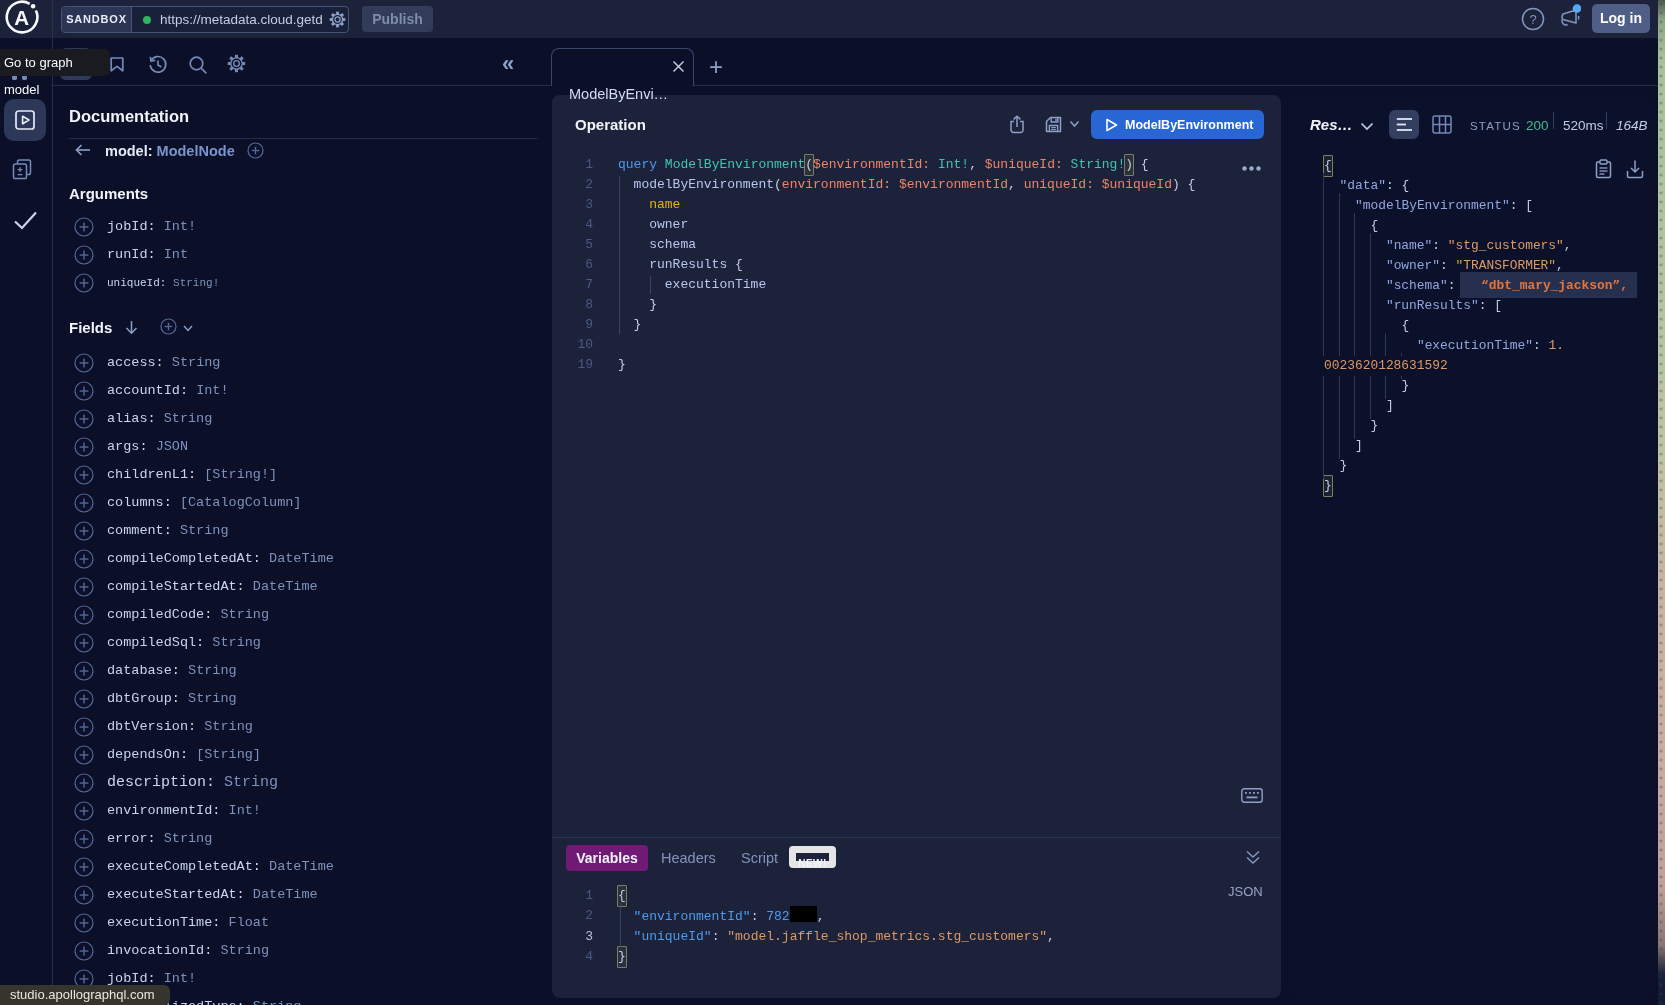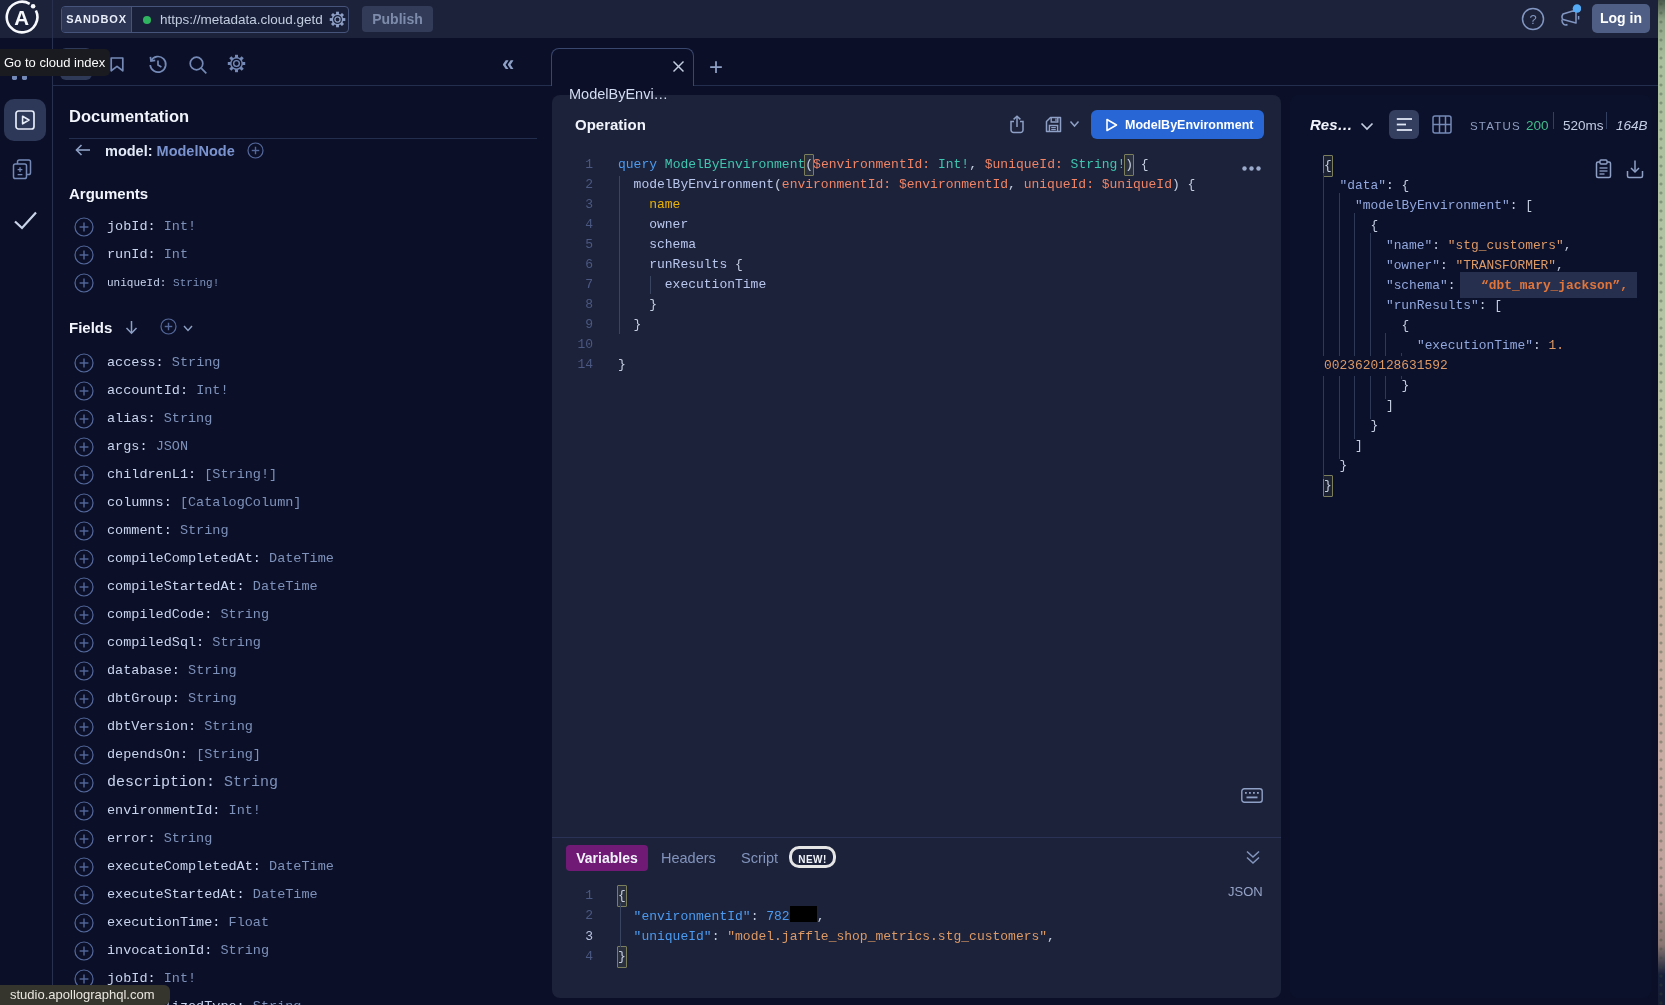--- a/index.html
+++ b/index.html
@@ -281,21 +281,21 @@
 <svg class="a" style="left:12px;top:159px;" width="20" height="21" viewBox="0 0 20 21">
     <rect x="5.5" y="1" width="13" height="14.5" rx="1.8" fill="none" stroke="#7489b6" stroke-width="1.5"></rect>
     <rect x="1.5" y="5" width="13" height="14.5" rx="1.8" fill="#0b1028" stroke="#7489b6" stroke-width="1.5"></rect>
     <line x1="8" y1="8.2" x2="8" y2="13" stroke="#7489b6" stroke-width="1.3"></line>
     <line x1="5.6" y1="10.6" x2="10.4" y2="10.6" stroke="#7489b6" stroke-width="1.3"></line>
     <line x1="5.6" y1="15.6" x2="10.4" y2="15.6" stroke="#7489b6" stroke-width="1.3"></line>
   </svg>
 <svg class="a" style="left:13px;top:210px;" width="25" height="21" viewBox="0 0 25 21">
     <path d="M 2 11.5 L 9 18 L 23 2.5" fill="none" stroke="#c9d4ea" stroke-width="2.2"></path>
   </svg>
-<div class="a" style="left:0;top:49px;width:110px;height:27px;background:#191b20;border-radius:0 5px 5px 0;color:#fafafa;font-size:13px;line-height:27px;padding-left:4px;z-index:10;">Go to cloud index</div>
+<div class="a" style="left:0;top:49px;width:110px;height:27px;background:#191b20;border-radius:0 5px 5px 0;color:#fafafa;font-size:13px;line-height:27px;padding-left:4px;z-index:10;">Go to graph model</div>
 <div class="a" style="left:552px;top:95px;width:729px;height:903px;background:#1c2239;border-radius:8px;"></div>
 <div class="a" style="left:575px;top:116px;color:#f1f4fb;font-size:15px;font-weight:bold;">Operation</div>
 <svg class="a" style="left:1010px;top:115px;" width="14" height="19" viewBox="0 0 14 19">
     <path d="M 4 6.5 H 1 V 15 A 2.5 2.5 0 0 0 3.5 17.5 H 10.5 A 2.5 2.5 0 0 0 13 15 V 6.5 H 10" fill="none" stroke="#8ea0c6" stroke-width="1.5"></path>
     <line x1="7" y1="1.8" x2="7" y2="12" stroke="#8ea0c6" stroke-width="1.5"></line>
     <path d="M 3.6 4.4 L 7 1.2 L 10.4 4.4" fill="none" stroke="#8ea0c6" stroke-width="1.5"></path>
   </svg>
 <svg class="a" style="left:1045px;top:116px;" width="17" height="17" viewBox="0 0 17 17">
     <path d="M 15.5 1.5 V 15.5 H 1.5 V 5.5 L 5.5 1.5 Z" fill="none" stroke="#8ea0c6" stroke-width="1.5" stroke-linejoin="round"></path>
     <path d="M 6.2 1.8 V 6 H 12.8 V 1.8" fill="none" stroke="#8ea0c6" stroke-width="1.4"></path>
@@ -315,21 +315,21 @@
 <div class="a mono" style="left:560px;top:155px;width:33px;text-align:right;font-size:13.0px;line-height:20px;color:#4b5882;">1</div>
 <div class="a mono" style="left:560px;top:175px;width:33px;text-align:right;font-size:13.0px;line-height:20px;color:#4b5882;">2</div>
 <div class="a mono" style="left:560px;top:195px;width:33px;text-align:right;font-size:13.0px;line-height:20px;color:#4b5882;">3</div>
 <div class="a mono" style="left:560px;top:215px;width:33px;text-align:right;font-size:13.0px;line-height:20px;color:#4b5882;">4</div>
 <div class="a mono" style="left:560px;top:235px;width:33px;text-align:right;font-size:13.0px;line-height:20px;color:#4b5882;">5</div>
 <div class="a mono" style="left:560px;top:255px;width:33px;text-align:right;font-size:13.0px;line-height:20px;color:#4b5882;">6</div>
 <div class="a mono" style="left:560px;top:275px;width:33px;text-align:right;font-size:13.0px;line-height:20px;color:#4b5882;">7</div>
 <div class="a mono" style="left:560px;top:295px;width:33px;text-align:right;font-size:13.0px;line-height:20px;color:#4b5882;">8</div>
 <div class="a mono" style="left:560px;top:315px;width:33px;text-align:right;font-size:13.0px;line-height:20px;color:#4b5882;">9</div>
 <div class="a mono" style="left:560px;top:335px;width:33px;text-align:right;font-size:13.0px;line-height:20px;color:#4b5882;">10</div>
-<div class="a mono" style="left:560px;top:355px;width:33px;text-align:right;font-size:13.0px;line-height:20px;color:#4b5882;">14</div>
+<div class="a mono" style="left:560px;top:355px;width:33px;text-align:right;font-size:13.0px;line-height:20px;color:#4b5882;">19</div>
 <div class="a mono" style="left:618px;top:155px;font-size:13.0px;line-height:20px;"><span style="color:#4d9bf0;">query</span><span style="color:#c3cde0;"> </span><span style="color:#3fc6b0;">ModelByEnvironment</span><span style="color:#c3cde0;display:inline-block;border:1px solid #7b7f5c;border-radius:1px;margin:-1px;background:rgba(140,150,90,0.13);">(</span><span style="color:#ef8467;">$environmentId:</span><span style="color:#c3cde0;"> </span><span style="color:#3fc6b0;">Int!</span><span style="color:#c3cde0;">, </span><span style="color:#ef8467;">$uniqueId:</span><span style="color:#c3cde0;"> </span><span style="color:#3fc6b0;">String!</span><span style="color:#c3cde0;display:inline-block;border:1px solid #7b7f5c;border-radius:1px;margin:-1px;background:rgba(140,150,90,0.13);">)</span><span style="color:#c3cde0;"> {</span></div>
 <div class="a mono" style="left:618px;top:175px;font-size:13.0px;line-height:20px;"><span style="color:#c3cde0;">  </span><span style="color:#b9c6ee;">modelByEnvironment</span><span style="color:#c3cde0;">(</span><span style="color:#ef8467;">environmentId:</span><span style="color:#c3cde0;"> </span><span style="color:#ef8467;">$environmentId</span><span style="color:#c3cde0;">, </span><span style="color:#ef8467;">uniqueId:</span><span style="color:#c3cde0;"> </span><span style="color:#ef8467;">$uniqueId</span><span style="color:#c3cde0;">) {</span></div>
 <div class="a mono" style="left:618px;top:195px;font-size:13.0px;line-height:20px;"><span style="color:#eab308;">    name</span></div>
 <div class="a mono" style="left:618px;top:215px;font-size:13.0px;line-height:20px;"><span style="color:#b9c6ee;">    owner</span></div>
 <div class="a mono" style="left:618px;top:235px;font-size:13.0px;line-height:20px;"><span style="color:#b9c6ee;">    schema</span></div>
 <div class="a mono" style="left:618px;top:255px;font-size:13.0px;line-height:20px;"><span style="color:#b9c6ee;">    runResults </span><span style="color:#c3cde0;">{</span></div>
 <div class="a mono" style="left:618px;top:275px;font-size:13.0px;line-height:20px;"><span style="color:#b9c6ee;">      executionTime</span></div>
 <div class="a mono" style="left:618px;top:295px;font-size:13.0px;line-height:20px;"><span style="color:#c3cde0;">    }</span></div>
 <div class="a mono" style="left:618px;top:315px;font-size:13.0px;line-height:20px;"><span style="color:#c3cde0;">  }</span></div>
 <div class="a mono" style="left:618px;top:355px;font-size:13.0px;line-height:20px;"><span style="color:#c3cde0;">}</span></div>
@@ -349,21 +349,21 @@
       <rect x="8" y="4" width="1.8" height="1.8"></rect>
       <rect x="12" y="4" width="1.8" height="1.8"></rect>
       <rect x="16" y="4" width="1.8" height="1.8"></rect>
       <rect x="5.5" y="8.5" width="11" height="1.8"></rect>
     </g>
   </svg>
 <div class="a" style="left:552px;top:837px;width:729px;height:1px;background:#2a3355;"></div>
 <div class="a" style="left:566px;top:845px;width:82px;height:26px;background:#701a75;border-radius:4px;color:#f1f4fb;font-size:14px;font-weight:bold;text-align:center;line-height:26px;">Variables</div>
 <div class="a" style="left:661px;top:850px;color:#8294bd;font-size:14.5px;">Headers</div>
 <div class="a" style="left:741px;top:850px;color:#8294bd;font-size:14.5px;">Script</div>
-<div class="a" style="left:789px;top:846px;width:47px;height:22px;border:3px solid #e5e5e5;border-radius:10px;color:#f1f4fb;font-size:10px;font-weight:bold;letter-spacing:0.5px;text-align:center;line-height:22px;">NEW!</div>
+<div class="a" style="left:789px;top:846px;width:47px;height:22px;border:7px solid #e5e5e5;border-radius:4px;color:#f1f4fb;font-size:10px;font-weight:bold;letter-spacing:0.5px;text-align:center;line-height:22px;">NEW!</div>
 <svg class="a" style="left:1245px;top:850px;" width="16" height="15" viewBox="0 0 16 15">
     <path d="M 2 1.5 L 8 7 L 14 1.5" fill="none" stroke="#8294bd" stroke-width="1.6"></path>
     <path d="M 2 7.5 L 8 13 L 14 7.5" fill="none" stroke="#8294bd" stroke-width="1.6"></path>
   </svg>
 <div class="a" style="left:1228px;top:884px;color:#96a4c8;font-size:13px;">JSON</div>
 <div class="a mono" style="left:560px;top:886px;width:33px;text-align:right;font-size:13.0px;line-height:20px;color:#4b5882;">1</div>
 <div class="a mono" style="left:560px;top:906px;width:33px;text-align:right;font-size:13.0px;line-height:20px;color:#4b5882;">2</div>
 <div class="a mono" style="left:560px;top:927px;width:33px;text-align:right;font-size:13.0px;line-height:20px;color:#b9c3e0;">3</div>
 <div class="a mono" style="left:560px;top:947px;width:33px;text-align:right;font-size:13.0px;line-height:20px;color:#4b5882;">4</div>
 <div class="a mono" style="left:618px;top:886px;font-size:13.0px;line-height:20px;"><span style="color:#c3cde0;display:inline-block;border:1px solid #7b7f5c;border-radius:1px;margin:-1px;background:rgba(140,150,90,0.13);">{</span></div>

